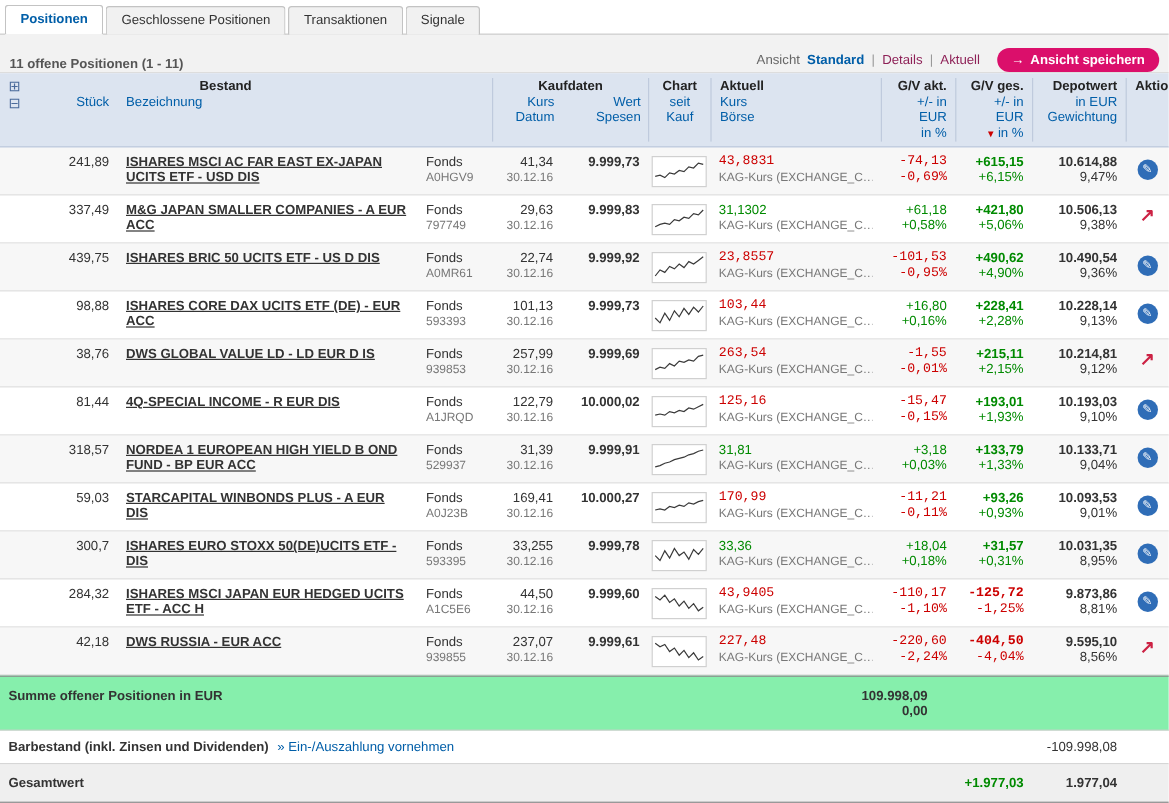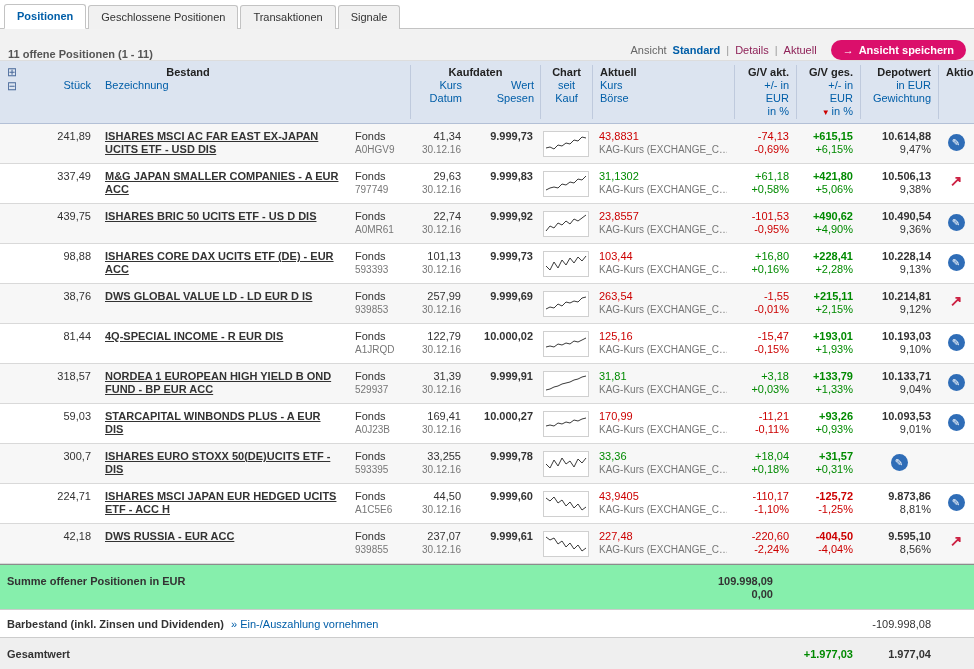--- a/index.html
+++ b/index.html
@@ -48,21 +48,21 @@
 
   
   .trow { border-bottom: 1px solid #d9d9d9; min-height: 40px; background: #fff; }
   .trow:nth-child(odd) { background: #f7f7f7; }
   .cell { padding: 6px 7px 4px; line-height: 13px; }
   .num { text-align: right; }
   .b { font-weight: bold; }
   .sub { color: #777; font-size: 10px; }
   .fund-link { font-weight: bold; color: #333; text-decoration: underline; cursor: pointer; }
   .pos { color: #008a00; }
-  .neg { color: #cc0000; }
+  .neg { color: #cc0000; font-family: Liberation Mono, monospace; }
   .price { font-size: 11px; }
   .ex { white-space: nowrap; overflow: hidden; }
   .c-chart { display: flex; align-items: center; justify-content: center; padding: 4px 3px; }
   .spark-box { border: 1px solid #d0d0d0; background: #fff; width: 46px; height: 26px; display: flex; align-items: center; justify-content: center; cursor: pointer; }
   .spark polyline { stroke: #3a3a3a; stroke-width: 1; fill: none; }
   .c-act { display: flex; align-items: flex-start; justify-content: center; padding-top: 10px; }
   .action { display: inline-flex; align-items: center; justify-content: center; cursor: pointer; }
   .action-order { width: 17px; height: 17px; border-radius: 50%; background: #2f6db7; color: #fff; font-size: 10px; }
   .action-alert { color: #cc2244; font-size: 15px; font-weight: bold; }
 
@@ -541,28 +541,32 @@
         <div class="sub ex">KAG-Kurs (EXCHANGE_C…</div>
       </div>
       <div class="cell num">
         <div class="signed pos">+18,04</div>
         <div class="signed pos">+0,18%</div>
       </div>
       <div class="cell num">
         <div class="signed b pos">+31,57</div>
         <div class="signed pos">+0,31%</div>
       </div>
-      <div class="cell c-act">
-        <span class="action action-order">✎</span>
-      </div>
-    </div>
-
-    <div class="trow grid">
-      <div class="cell"></div>
-      <div class="cell num">224,71</div>
+      <div class="cell num">
+        <div class="b">10.031,35</div>
+        <div>8,95%</div>
+      </div>
+      <div class="cell c-act">
+        <span class="action action-order">✎</span>
+      </div>
+    </div>
+
+    <div class="trow grid">
+      <div class="cell"></div>
+      <div class="cell num">284,32</div>
       <div class="cell">
         <span class="fund-link">ISHARES MSCI JAPAN EUR HEDGED UCITS ETF - ACC H</span>
       </div>
       <div class="cell">
         <div>Fonds</div>
         <div class="sub">A1C5E6</div>
       </div>
       <div class="cell num">
         <div>44,50</div>
         <div class="sub">30.12.16</div>

